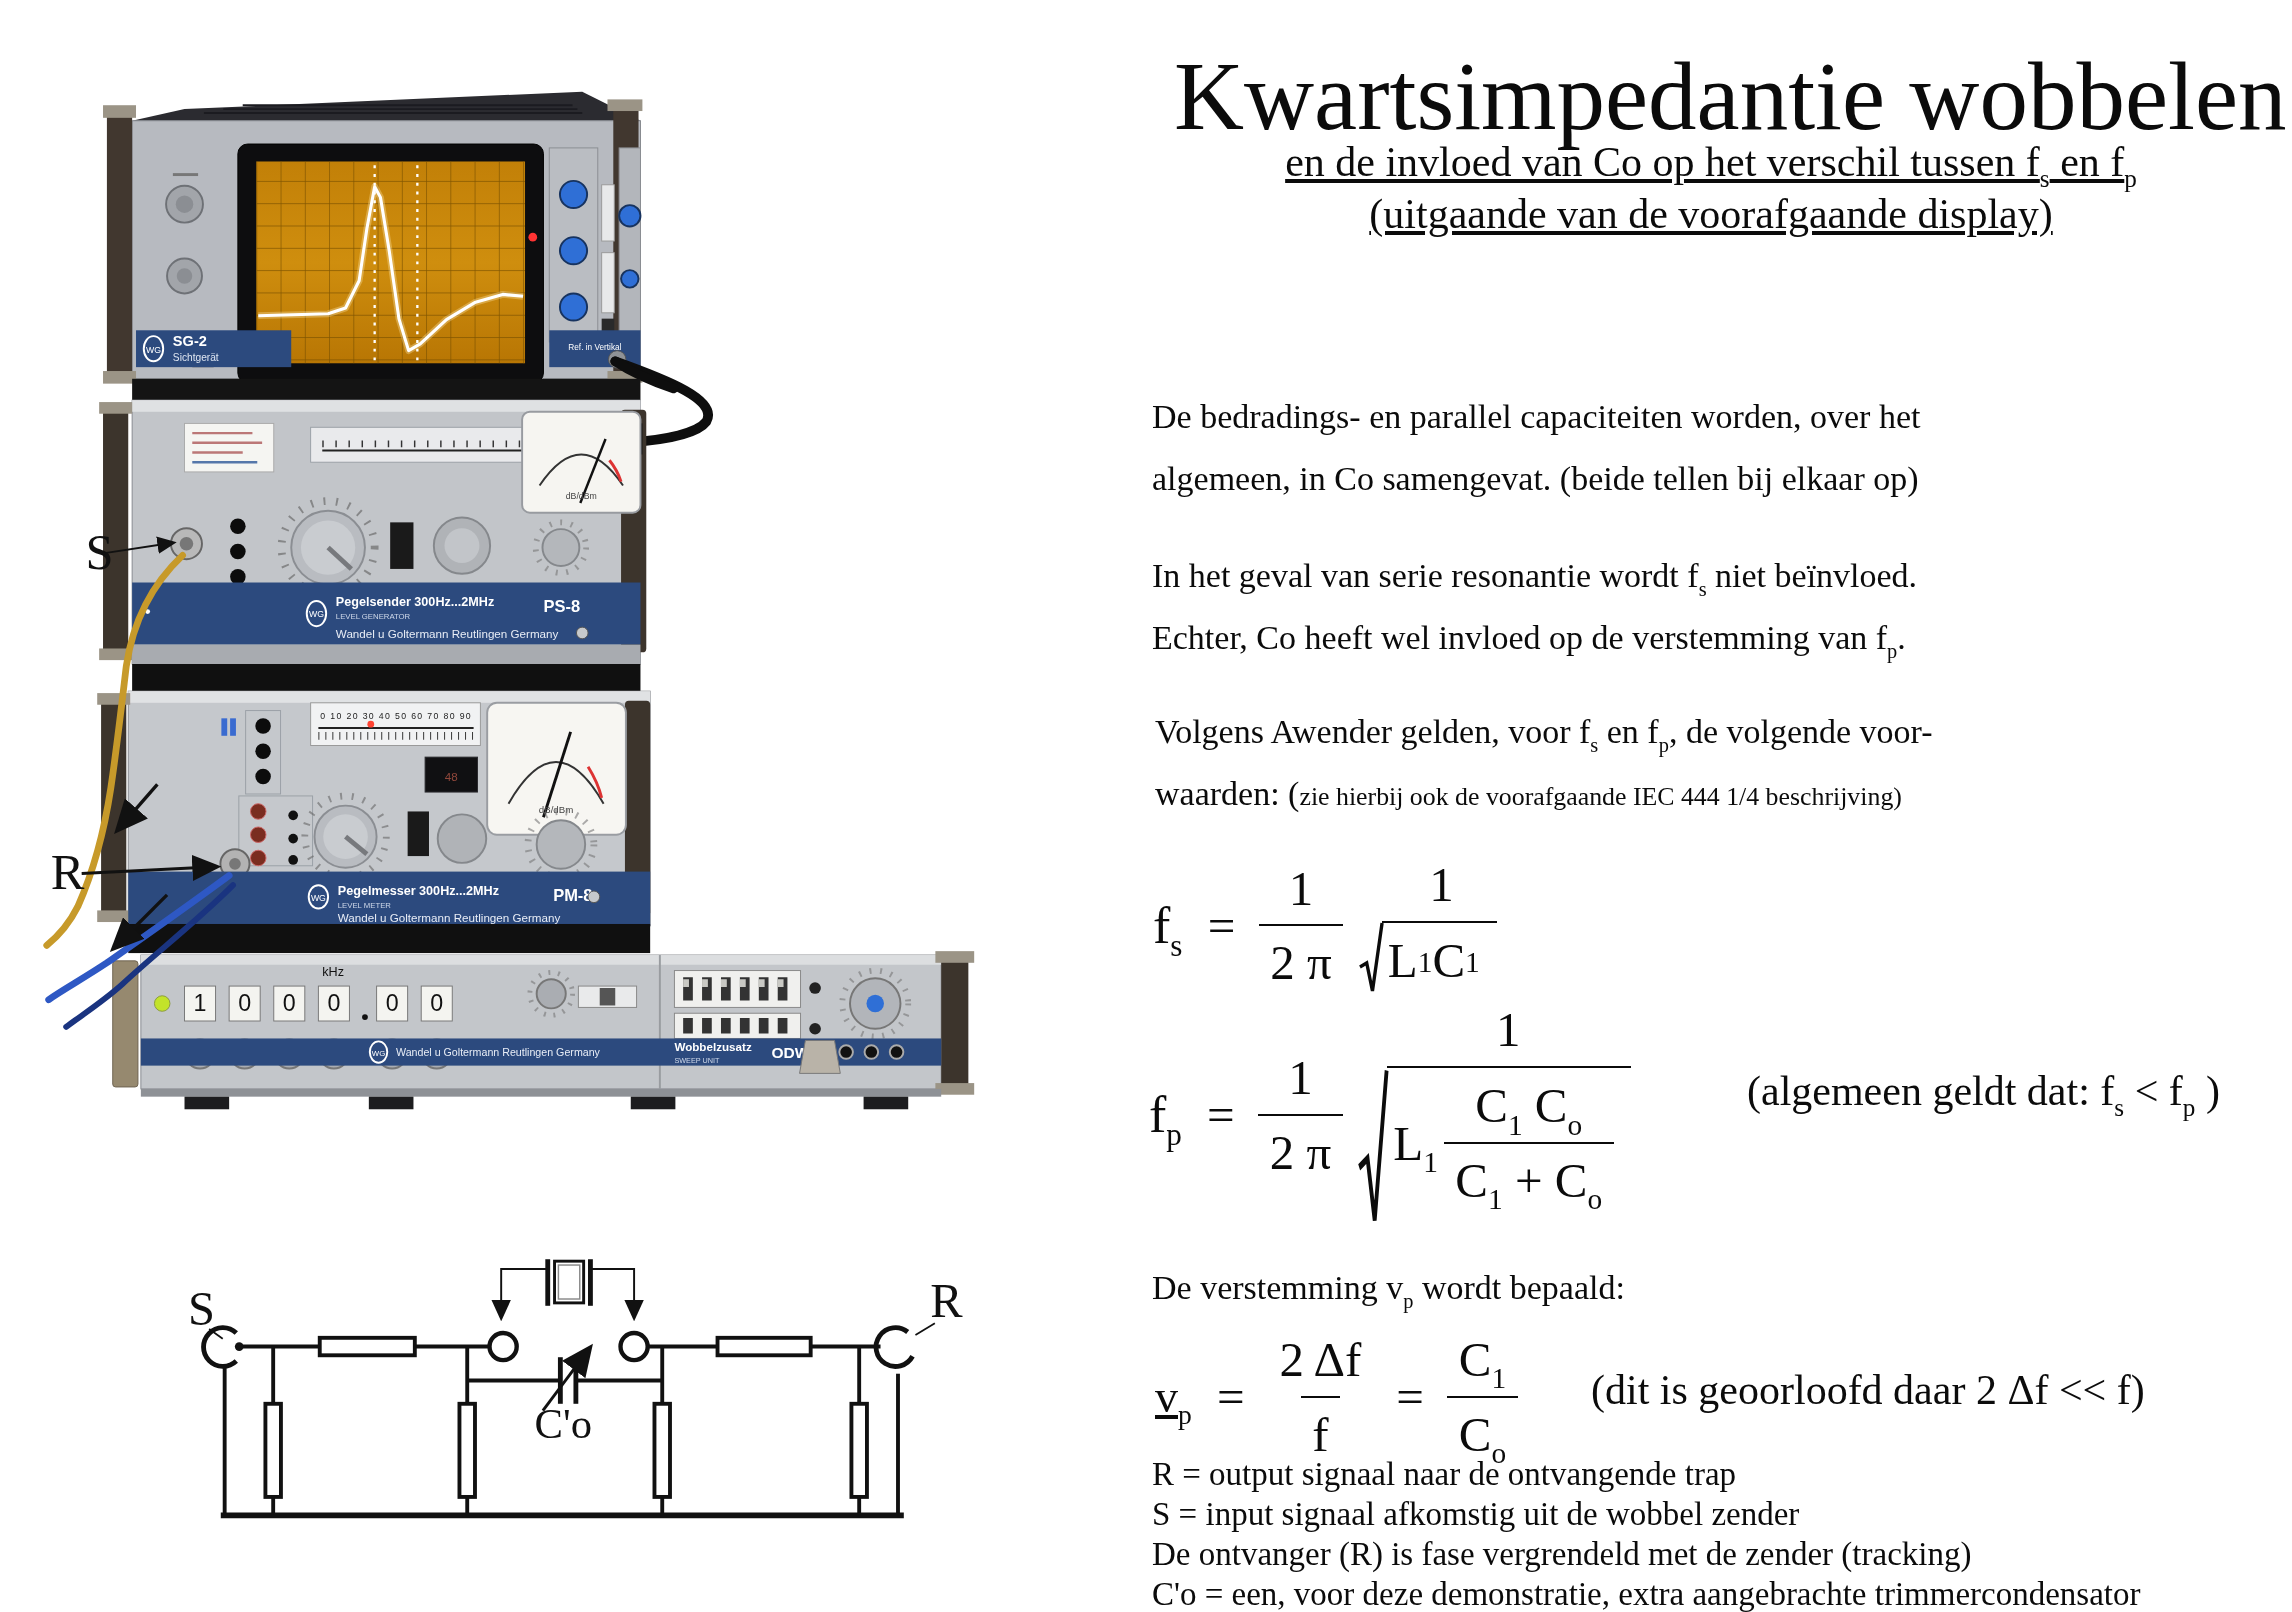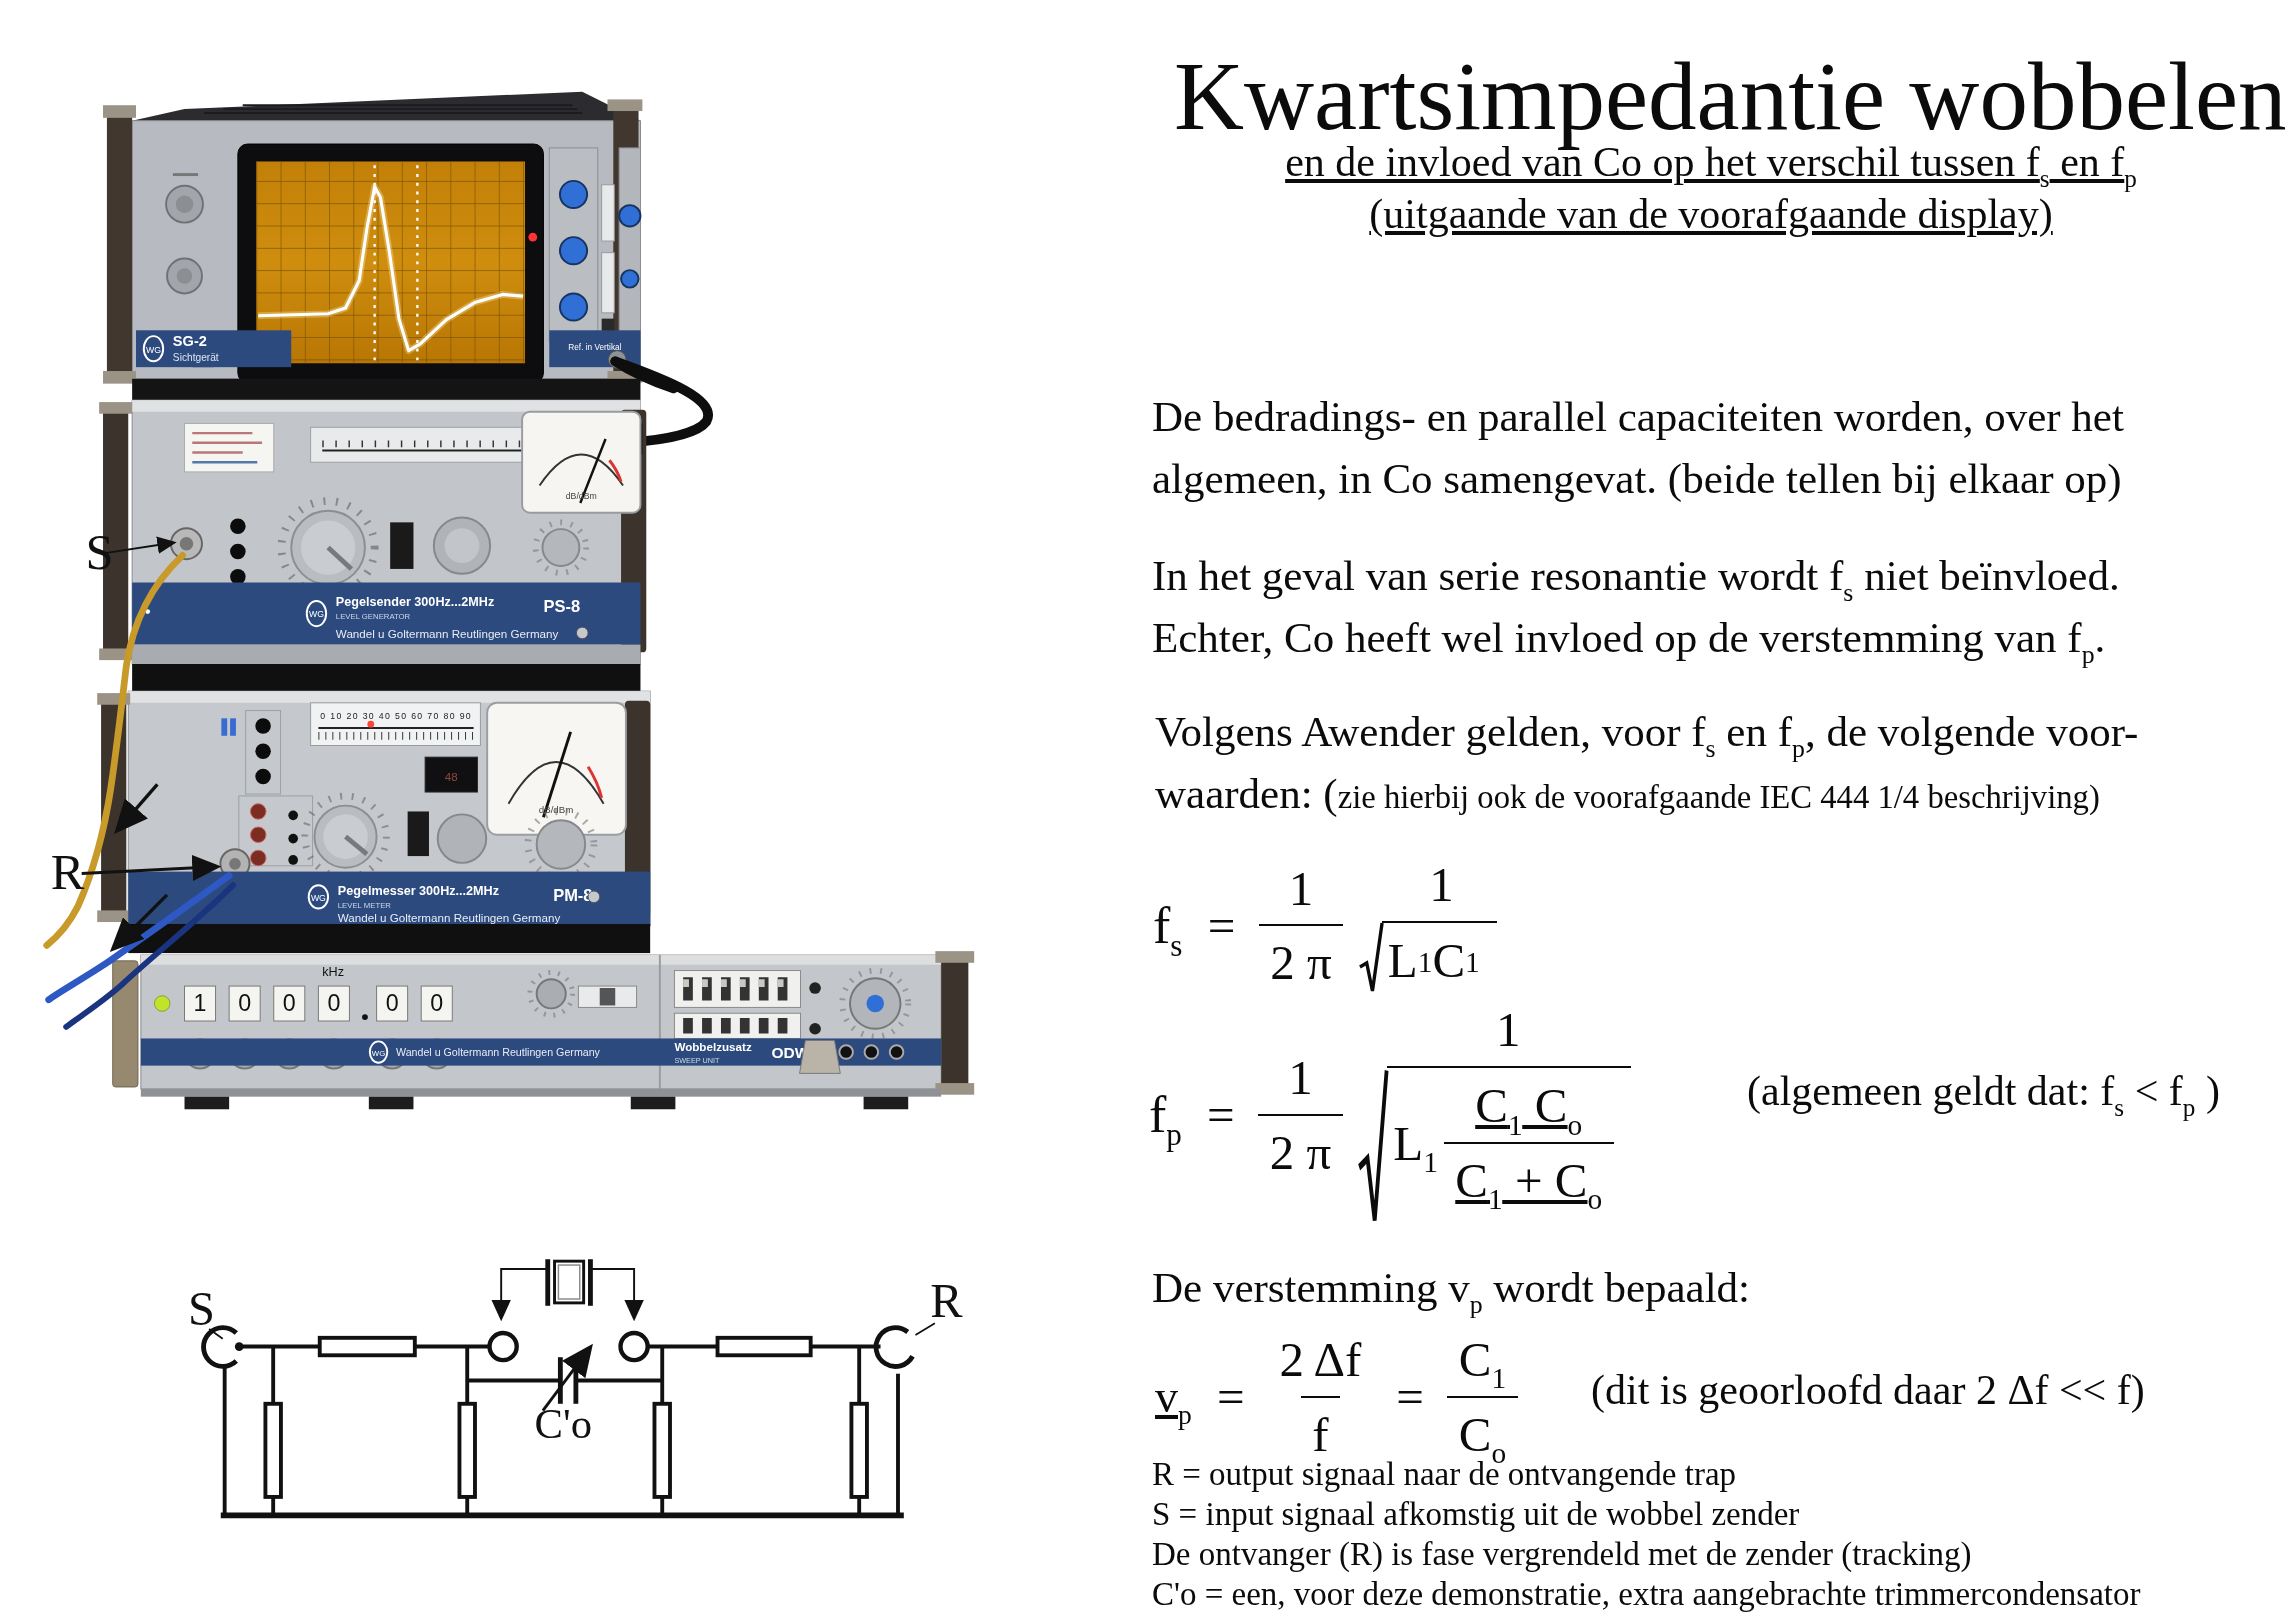--- a/index.html
+++ b/index.html
@@ -1,37 +1,37 @@
 <!DOCTYPE html>
 <html><head>
 <meta charset="utf-8">
 <style>
   html,body{margin:0;padding:0;background:#888;}
   #stage{position:relative;width:2293px;height:1613px;background:#ffffff;overflow:hidden;
          font-family:"Liberation Serif",serif;color:#0b0b0b;}
   #stage .abs{position:absolute;}
   .title{font-size:97px;white-space:nowrap;margin-left:44px;}
   .subline{font-size:42px;white-space:nowrap;text-decoration:underline;}
-  .para{font-size:43px;line-height:62px;white-space:nowrap;}
+  .para{font-size:34px;line-height:62px;white-space:nowrap;}
   .seg-small{font-size:0.76em;}
   sub{font-size:0.6em;line-height:0;position:relative;bottom:-0.05em;}
   .formula{display:flex;align-items:center;font-size:49px;white-space:nowrap;}
   .flhs{font-size:52px;margin-right:9.7px;}
   .flhs-sm{font-size:46px;margin-right:9.7px;text-decoration:underline;}
   .feq{margin:0 15.5px;}
   .frac{display:inline-flex;flex-direction:column;align-items:center;margin:0 7.8px;text-align:center;}
   .frac>.num{padding:0 11.6px 7.8px;}
   .frac>.den{border-top:2.9px solid #0b0b0b;padding:7.8px 11.6px 0;}
   .rfrac{display:inline-flex;flex-direction:column;align-items:center;margin:0 7.8px;}
   .rfrac>.num{padding:0 0 7.8px 27px;}
   .sqrtrow{display:inline-flex;align-items:flex-start;}
   .rad{flex:none;line-height:0;}
   .root{border-top:2.9px solid #0b0b0b;padding:9.7px 17.5px 0 5.8px;margin-left:-1.9px;
         display:inline-flex;align-items:center;}
-  .root .frac{margin:0 0 0 5.8px;text-decoration:underline;}
+  .root .frac{margin:0 0 0 5.8px;}
   .note{font-size:42px;white-space:nowrap;}
   .legend{font-size:33px;line-height:40px;white-space:nowrap;}
   svg text{font-family:"Liberation Sans",sans-serif;}
   svg .serif{font-family:"Liberation Serif",serif;}
 </style>
 </head>
 <body>
 
 <div id="stage">
 

